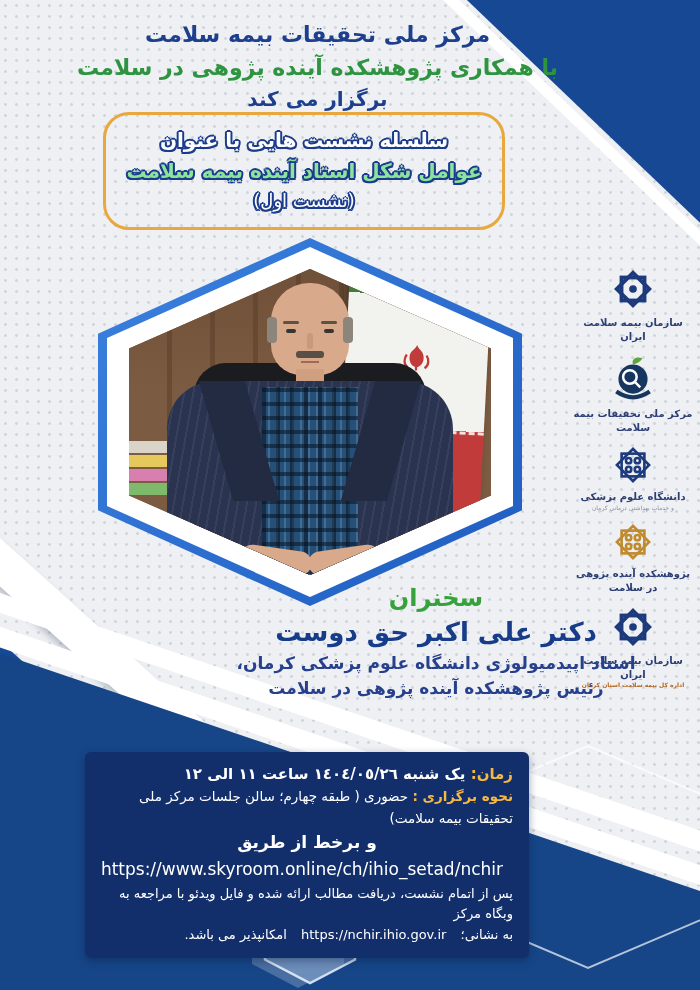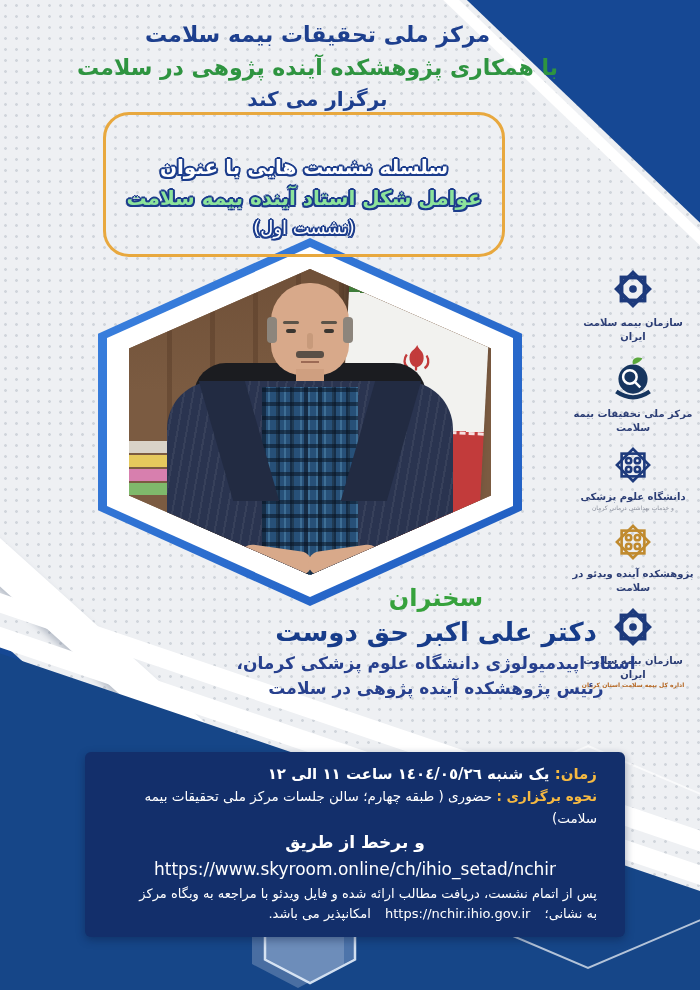--- a/index.html
+++ b/index.html
@@ -58,21 +58,21 @@
   
   .title-box{
     position:absolute; left:103px; top:112px; width:402px; z-index:4;
     border:3px solid #e8a83e; border-radius:26px;
     padding:10px 8px 12px; text-align:center; direction:rtl;
   }
   .outline-navy{
     text-shadow:2px 0 0 #1b3c8c,-2px 0 0 #1b3c8c,0 2px 0 #1b3c8c,0 -2px 0 #1b3c8c,
       1.5px 1.5px 0 #1b3c8c,-1.5px 1.5px 0 #1b3c8c,1.5px -1.5px 0 #1b3c8c,-1.5px -1.5px 0 #1b3c8c;
   }
-  .title-box .t1{ color:#ffffff; font-size:20px; font-weight:bold; line-height:1.55;margin-top:27px;}
+  .title-box .t1{ color:#ffffff; font-size:20px; font-weight:bold; line-height:1.55;}
   .title-box .t2{ color:#8ce39b; font-size:20px; font-weight:bold; line-height:1.55;}
   .title-box .t3{ color:#ffffff; font-size:18px; font-weight:normal; line-height:1.55;}
 
   
   .hex{ clip-path:polygon(50% 0, 100% 26%, 100% 74%, 50% 100%, 0 74%, 0 26%); }
   .hex-outer{ position:absolute; left:98px; top:238px; width:424px; height:368px; z-index:3;
     background:linear-gradient(135deg,#3b82e0,#1f5cc0);
     filter:drop-shadow(3px 5px 5px rgba(60,80,120,.45)); }
   .hex-white{ position:absolute; inset:9px; background:#fff; }
   .hex-photo{ position:absolute; inset:22px; background:#7b5b41; overflow:hidden; }
@@ -145,22 +145,22 @@
   .logo-item .cap2.orange{ color:#b4651f; font-weight:bold;}
 
   
   .speaker{ position:absolute; left:200px; right:28px; top:583px; z-index:4;
     text-align:center; direction:rtl; }
   .speaker .label{ color:#36a23c; font-size:24px; font-weight:bold; line-height:1.3;}
   .speaker .name{ color:#173c8a; font-size:26px; font-weight:bold; line-height:1.4;}
   .speaker .role{ color:#27408e; font-size:17px; font-weight:bold; line-height:1.5;}
 
   
-  .details{ position:absolute; left:85px; top:752px; width:540px; z-index:4;
-    background:#132f6b; border-radius:6px; padding:10px 28px 12px;
+  .details{ position:absolute; left:85px; top:752px; width:444px; z-index:4;
+    background:#132f6b; border-radius:6px; padding:10px 16px 12px;
     direction:rtl; color:#fff; box-shadow:0 3px 8px rgba(10,25,60,.4);}
   .details .row{ line-height:1.6; }
   .details .row.r1{ font-size:15px; font-weight:bold; text-align:right;}
   .details .row.r2{ font-size:13.5px; text-align:right;}
   .details .row.r3{ font-size:17px; text-align:center;}
   .details .row.r4, .details .row.r5{ font-size:13px; }
   .ylabel{ color:#f5b942; font-weight:bold; }
   .url{ color:#fff; direction:ltr; unicode-bidi:embed; display:inline-block; margin:0 10px;
     text-decoration:none;}
 
@@ -284,21 +284,21 @@
       <svg width="42" height="42" viewBox="0 0 48 48">
         <g fill="none" stroke="#c08a2e" stroke-width="3">
           <rect x="11" y="11" width="26" height="26"></rect>
           <rect x="11" y="11" width="26" height="26" transform="rotate(45 24 24)"></rect>
           <circle cx="19" cy="19" r="3"></circle>
             <circle cx="29" cy="19" r="3"></circle>
           <circle cx="19" cy="29" r="3"></circle>
             <circle cx="29" cy="29" r="3"></circle>
         </g>
       </svg>
-      <div class="cap">پژوهشکده آینده ویدئو در سلامت</div>
+      <div class="cap">پژوهشکده آینده پژوهی در سلامت</div>
     </div>
 
     <div class="logo-item">
       <svg width="46" height="46" viewBox="0 0 48 48">
         <g fill="none" stroke="#1d3a7c" stroke-width="4">
           <rect x="12" y="12" width="24" height="24"></rect>
           <rect x="12" y="12" width="24" height="24" transform="rotate(45 24 24)"></rect>
         </g>
         <circle cx="24" cy="24" r="4" fill="#1d3a7c"></circle>
       </svg>

